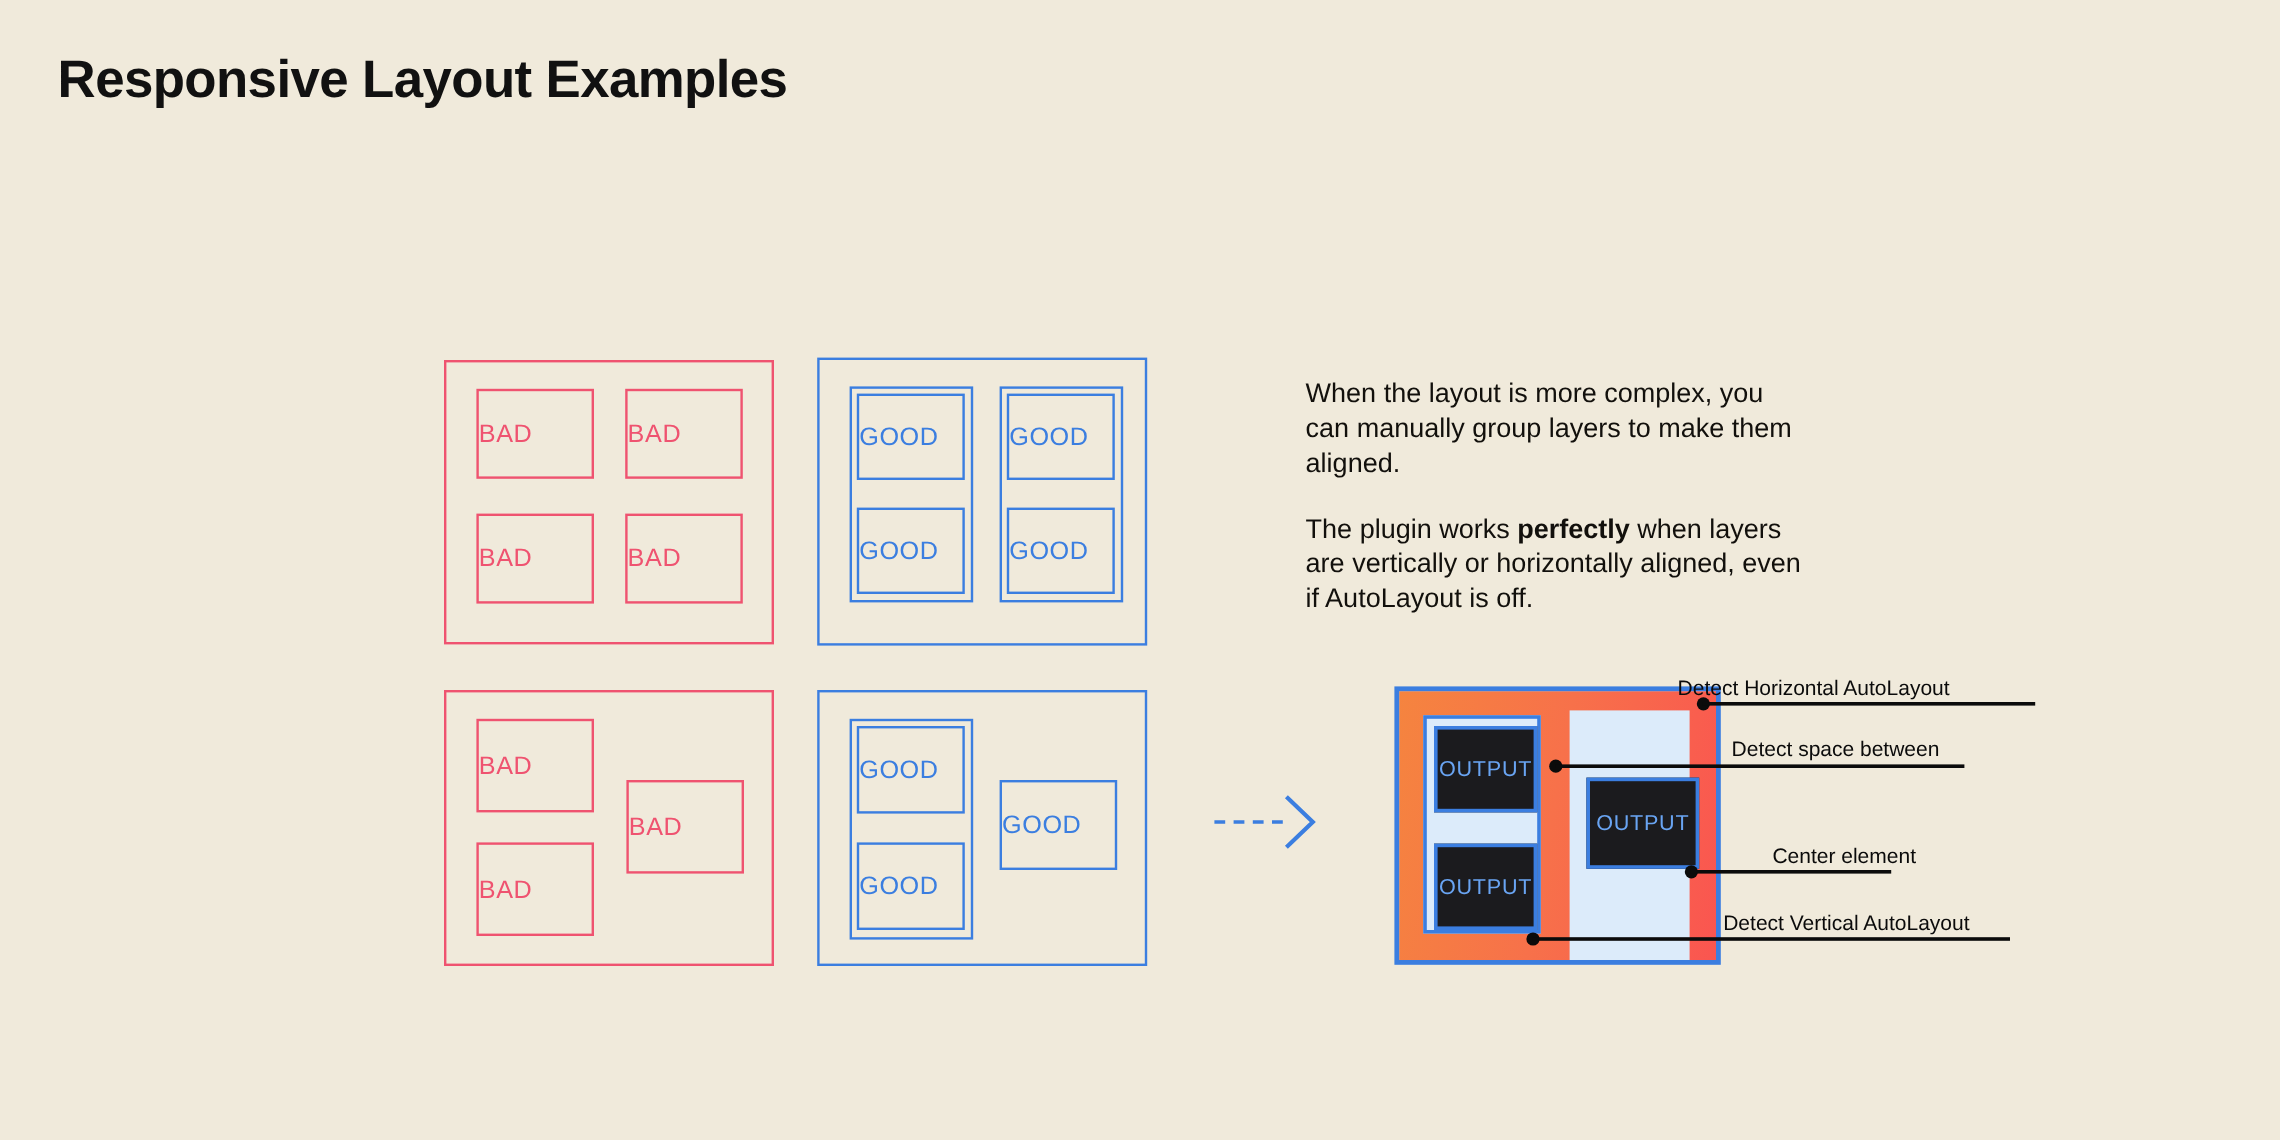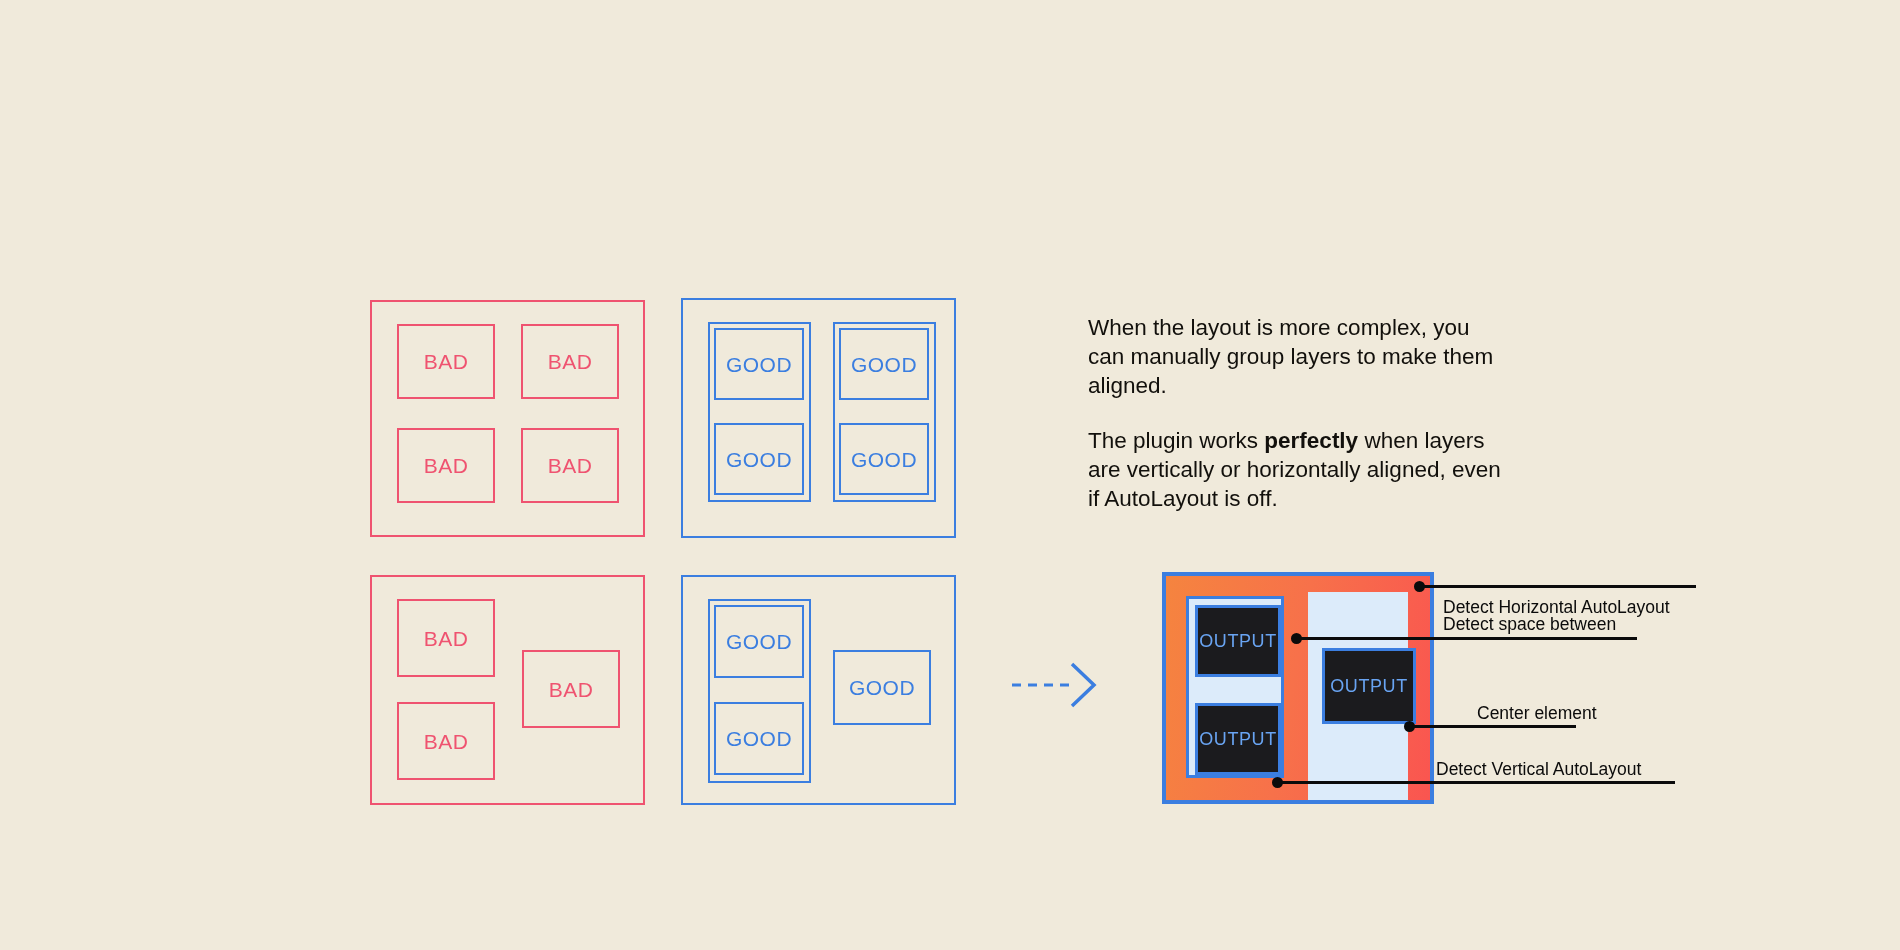--- a/index.html
+++ b/index.html
@@ -37,21 +37,21 @@
     background: transparent;
   }
   .panel.bad   { border: 2.5px solid #EF5370; }
   .panel.good  { border: 2.5px solid #3B7EE0; }
 
   
   .cell {
     position: absolute;
     display: flex;
     align-items: center;
-    justify-content: center;
+    justify-content: flex-start;
     background: transparent;
   }
   .cell.bad  { border: 2.5px solid #EF5370; }
   .cell.good { border: 2.5px solid #3B7EE0; }
 
   .cell-label {
     font-size: 21px;
     font-weight: 400;
     letter-spacing: 0.5px;
     line-height: 1;
@@ -157,20 +157,21 @@
     color: #0B0B0B;
     white-space: nowrap;
     line-height: 1;
   }
 </style>
 </head>
 <body>
 
 <div id="stage">
 
+  <div id="page-title">Responsive Layout Examples</div>
 
   <div class="panel bad" style="left:370px; top:300px; width:275px; height:237px;">
     <div class="cell bad" style="left:25px; top:22px; width:98px; height:75px;">
       <span class="cell-label">BAD</span>
     </div>
     <div class="cell bad" style="left:149px; top:22px; width:98px; height:75px;">
       <span class="cell-label">BAD</span>
     </div>
     <div class="cell bad" style="left:25px; top:126px; width:98px; height:75px;">
       <span class="cell-label">BAD</span>
@@ -249,21 +250,21 @@
       </div>
     </div>
     <div class="output-box" id="output-center">
       <span class="output-label">OUTPUT</span>
     </div>
   </div>
 
   <div class="callout">
     <div class="callout-dot" style="left:1414px; top:581px;"></div>
     <div class="callout-line" style="left:1419px; top:585px; width:277px;"></div>
-    <div class="callout-text" style="left:1443px; top:565px;margin-top:34px;">Detect Horizontal AutoLayout</div>
+    <div class="callout-text" style="left:1398px; top:565px;">Detect Horizontal AutoLayout</div>
   </div>
 
   <div class="callout">
     <div class="callout-dot" style="left:1291px; top:633px;"></div>
     <div class="callout-line" style="left:1296px; top:637px; width:341px;"></div>
     <div class="callout-text" style="left:1443px; top:616px;">Detect space between</div>
   </div>
 
   <div class="callout">
     <div class="callout-dot" style="left:1404px; top:721px;"></div>

